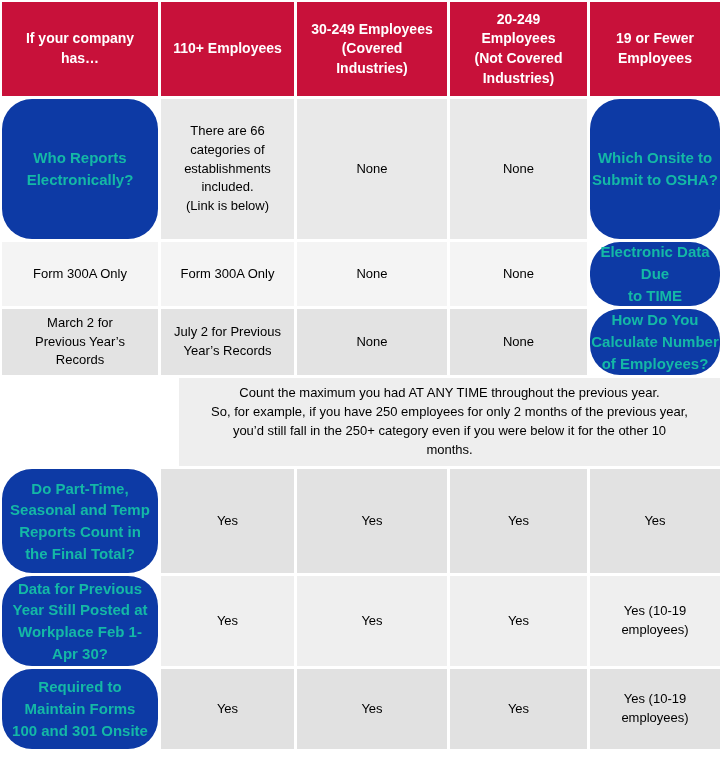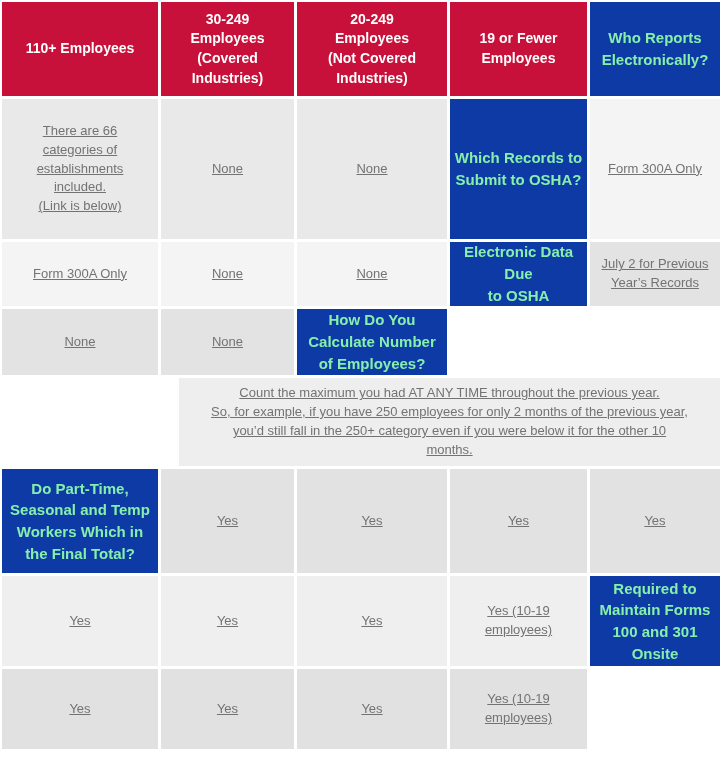--- a/index.html
+++ b/index.html
@@ -19,39 +19,41 @@
   .c{
     display:flex;align-items:center;justify-content:center;
     text-align:center;white-space:pre-line;
     padding:2px 8px;box-sizing:border-box;
   }
   .hd{
     background:#c8113a;color:#ffffff;
     font-weight:bold;font-size:14px;line-height:1.4;
   }
   .rh{
-    background:#0d3aa5;color:#86efac;
+    background:#0d3aa5;color:#14b8a6;
     font-weight:bold;font-size:15px;line-height:1.45;
     padding:2px 0;
+    border-radius:30px;
   }
-  .d{color:#737373;font-size:13px;line-height:1.45;text-decoration:underline;}
+  .d{color:#000000;font-size:13px;line-height:1.45;}
   .bg-r1{background:#e9e9e9;}
   .bg-r2{background:#f4f4f4;}
   .bg-r3{background:#e3e3e3;}
   .bg-r4{background:#eeeeee;margin-left:18px;}
   .bg-r5{background:#e2e2e2;}
   .bg-r6{background:#efefef;}
   .bg-r7{background:#e1e1e1;}
   .span4{grid-column:2/6;}
 </style>
 </head>
 <body>
 
 <div class="tbl">
 
+  <div class="c hd">If your company has…</div>
   <div class="c hd">110+ Employees</div>
   <div class="c hd">30-249 Employees
 (Covered
 Industries)</div>
   <div class="c hd">20-249
 Employees
 (Not Covered
 Industries)</div>
   <div class="c hd">19 or Fewer
 Employees</div>
@@ -59,51 +61,58 @@
   <div class="c rh">Who Reports
 Electronically?</div>
   <div class="c d bg-r1">There are 66
 categories of
 establishments
 included.
 (Link is below)</div>
   <div class="c d bg-r1">None</div>
   <div class="c d bg-r1">None</div>
 
-  <div class="c rh">Which Records to
+  <div class="c rh">Which Onsite to
 Submit to OSHA?</div>
   <div class="c d bg-r2">Form 300A Only</div>
   <div class="c d bg-r2">Form 300A Only</div>
   <div class="c d bg-r2">None</div>
   <div class="c d bg-r2">None</div>
 
   <div class="c rh">Electronic Data Due
-to OSHA</div>
+to TIME</div>
+  <div class="c d bg-r3">March 2 for
+Previous Year’s
+Records</div>
   <div class="c d bg-r3">July 2 for Previous
 Year’s Records</div>
   <div class="c d bg-r3">None</div>
   <div class="c d bg-r3">None</div>
 
   <div class="c rh">How Do You
 Calculate Number
 of Employees?</div>
   <div class="c d bg-r4 span4">Count the maximum you had AT ANY TIME throughout the previous year.
 So, for example, if you have 250 employees for only 2 months of the previous year,
 you’d still fall in the 250+ category even if you were below it for the other 10
 months.</div>
 
   <div class="c rh">Do Part-Time,
 Seasonal and Temp
-Workers Which in
+Reports Count in
 the Final Total?</div>
   <div class="c d bg-r5">Yes</div>
   <div class="c d bg-r5">Yes</div>
   <div class="c d bg-r5">Yes</div>
   <div class="c d bg-r5">Yes</div>
 
+  <div class="c rh">Data for Previous
+Year Still Posted at
+Workplace Feb 1-
+Apr 30?</div>
   <div class="c d bg-r6">Yes</div>
   <div class="c d bg-r6">Yes</div>
   <div class="c d bg-r6">Yes</div>
   <div class="c d bg-r6">Yes (10-19
 employees)</div>
 
   <div class="c rh">Required to
 Maintain Forms
 100 and 301 Onsite</div>
   <div class="c d bg-r7">Yes</div>

